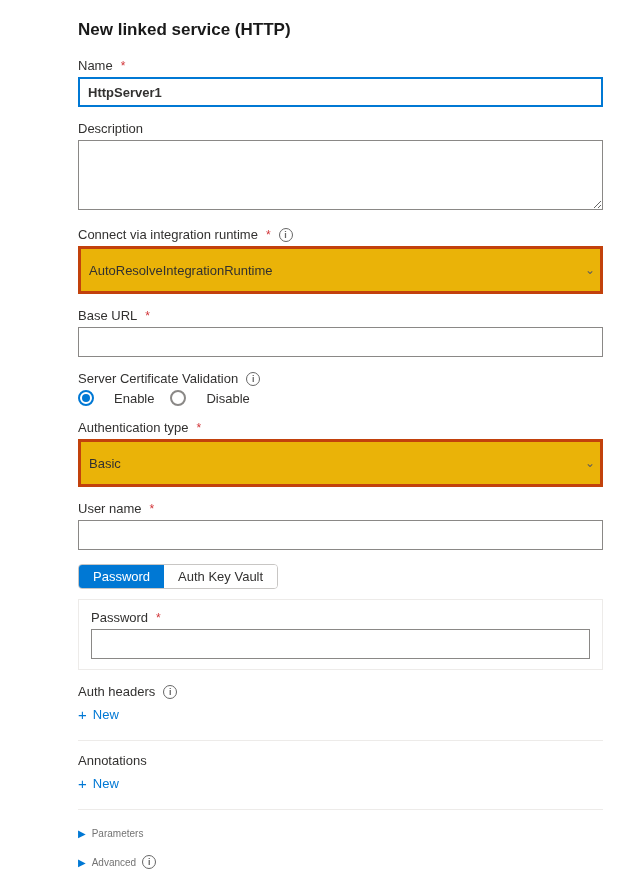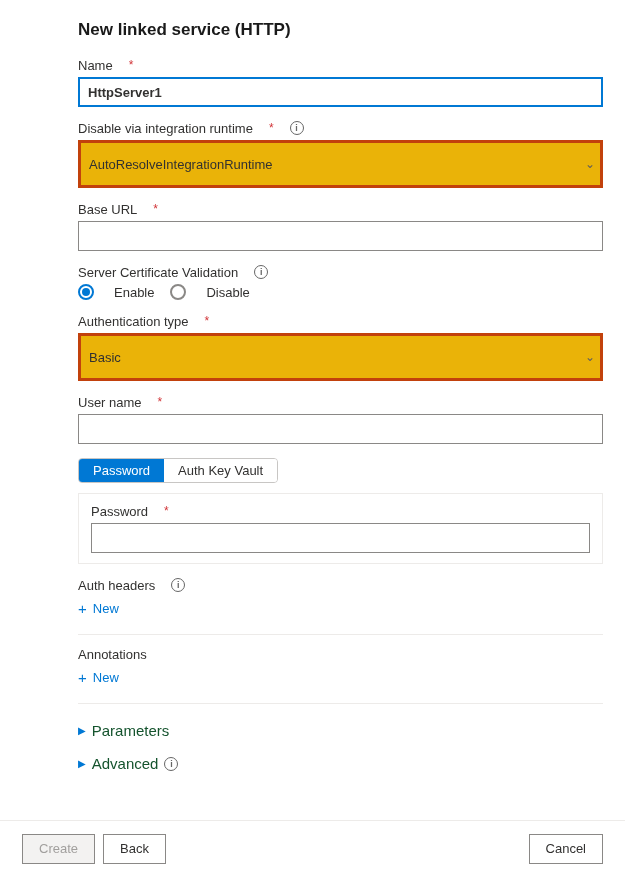--- a/index.html
+++ b/index.html
@@ -30,22 +30,22 @@
       font-weight: 600;
       color: #1a1a1a;
       margin-bottom: 18px;
     }
 
     .field-label {
       color: #323130;
       font-size: 13px;
       margin-bottom: 4px;
       display: flex;
-      align-items: flex-start;
-      gap: 16px;
+      align-items: flex-end;
+      gap: 8px;
     }
 
     .required-star {
       color: #d13438;
       font-size: 12px;
     }
 
     .info-icon {
       display: inline-flex;
       align-items: center;
@@ -223,22 +223,22 @@
       padding: 6px 0;
       color: #0078d4;
     }
 
     .chevron-right {
       font-size: 10px;
       color: #0078d4;
     }
 
     .collapsible-label {
-      font-size: 15px;
-      color: #14532d;
+      font-size: 10px;
+      color: #737373;
     }
 
     .footer-bar {
       height: 56px;
       border-top: 1px solid #edebe9;
       display: flex;
       align-items: center;
       padding: 0 22px;
       gap: 8px;
       background: #fff;
@@ -300,24 +300,30 @@
   <div class="page-title">New linked service (HTTP)</div>
 
   <div class="form-group">
     <div class="field-label">
       <span>Name</span>
       <span class="required-star">*</span>
     </div>
     <input type="text" class="text-input text-input-active" value="HttpServer1" style="">
   </div>
 
-
-  <div class="form-group">
-    <div class="field-label">
-      <span>Disable via integration runtime</span>
+  <div class="form-group">
+    <div class="field-label">
+      <span>Description</span>
+    </div>
+    <textarea class="textarea-input" style=""></textarea>
+  </div>
+
+  <div class="form-group">
+    <div class="field-label">
+      <span>Connect via integration runtime</span>
       <span class="required-star">*</span>
       <span class="info-icon">i</span>
     </div>
     <div class="select-wrapper">
       <select class="select-input">
         <option>AutoResolveIntegrationRuntime</option>
       </select>
       <span class="select-chevron">⌄</span>
     </div>
   </div>

